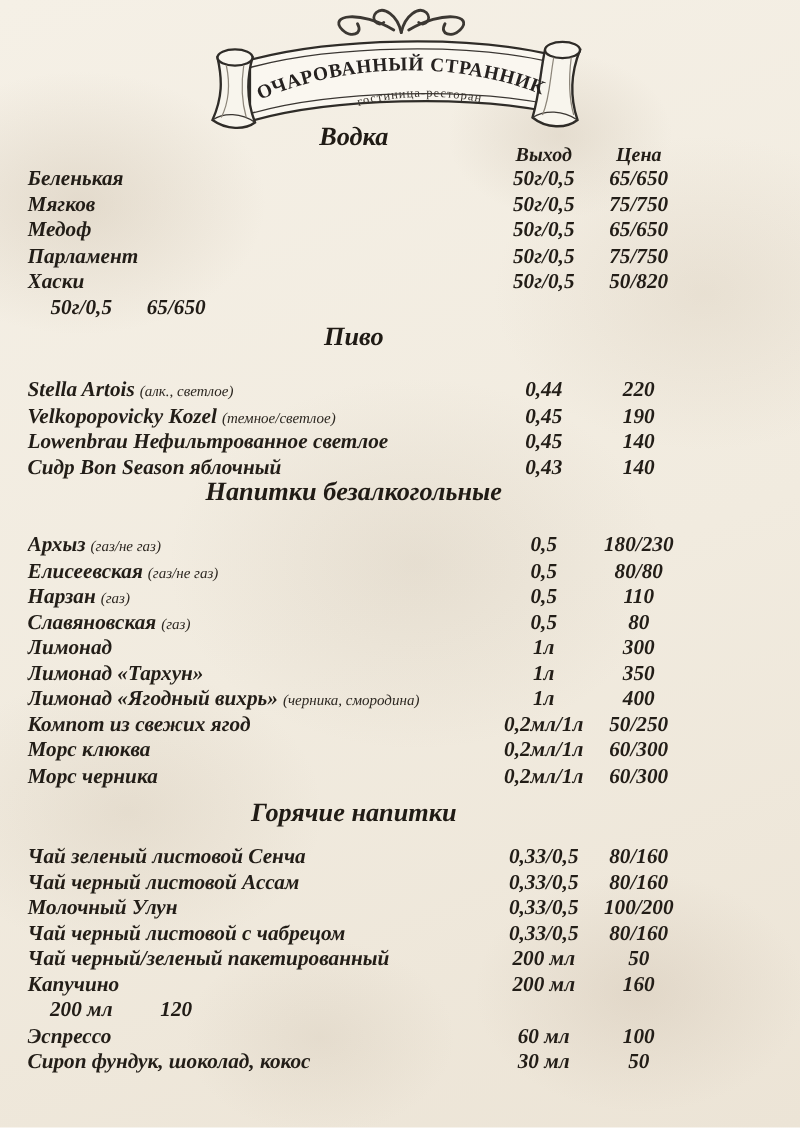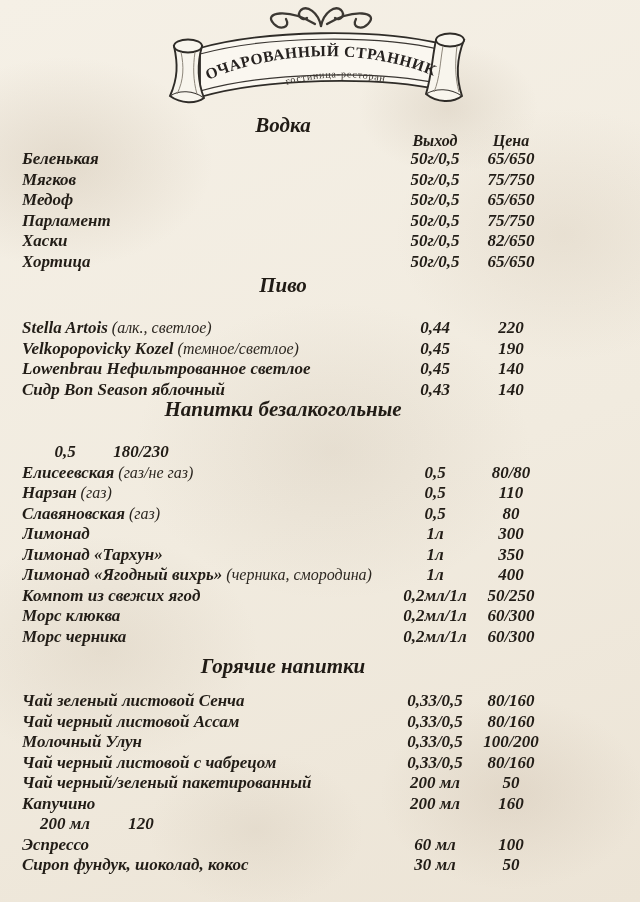--- a/index.html
+++ b/index.html
@@ -22,42 +22,42 @@
   .banner { position:absolute; left:166px; top:2px; width:310px; height:110px; }
   .banner path, .banner ellipse { vector-effect:none; }
   .banner .band-fill { fill:#faf7f0; stroke:#2f2c28; stroke-width:1.8; }
   .banner .thin { fill:none; stroke:#3a3632; stroke-width:1.1; }
   .banner .roll { fill:#f8f5ed; stroke:#2f2c28; stroke-width:1.9; }
   .banner .shade { fill:none; stroke:#8d867a; stroke-width:1; }
   .banner .flourish { fill:none; stroke:#3c3833; stroke-width:2.3; stroke-linecap:round; }
   .banner .title-text { font-family:"Liberation Serif", serif; font-weight:bold; font-size:15.5px; letter-spacing:.6px; fill:#262220; }
   .banner .sub-text { font-family:"Liberation Serif", serif; font-size:10px; letter-spacing:.8px; fill:#39342e; }
 
-  #menu-body { position:absolute; left:0; top:16px; width:572px; padding:96px 28px 0 22px; }
+  #menu-body { position:absolute; left:0; top:0; width:572px; padding:96px 28px 0 22px; }
 
   .section-title {
     font-size:21px; font-weight:bold; font-style:italic;
     text-align:center; line-height:26px; color:#201b15;
   }
   .col-header { display:flex; margin-top:-5px; line-height:16px; font-size:16px; font-weight:bold; font-style:italic; }
   .col-header .spacer { flex:1; }
   .col-h { text-align:center; }
   .col-h.vol { width:86px; }
   .col-h.price { width:66px; }
 
   .row {
     display:flex; align-items:flex-start;
     height:20.5px; line-height:20.5px;
     font-size:17px; font-weight:bold; font-style:italic;
     white-space:nowrap;
   }
   .cell.name { flex:1; overflow:hidden; }
   .cell.vol { width:86px; text-align:center; }
   .cell.price { width:66px; text-align:center; }
-  .note { font-weight:normal; font-size:16px; margin-left:4px; color:#2c2721; }
+  .note { font-weight:normal; font-size:12px; margin-left:4px; color:#2c2721; }
 
   .section-0 .rows { margin-top:0; }
   .section-1 .section-title { margin-top:0;text-align:center; }
   .section-1 .rows { margin-top:20px; }
   .section-2 .section-title { margin-top:-4px; }
   .section-2 .rows { margin-top:20px; }
   .section-3 .section-title { margin-top:6px; }
   .section-3 .rows { margin-top:12px; }
 </style>
 </head>
@@ -129,24 +129,23 @@
             <div class="cell price">65/650</div>
           </div>
           <div class="row">
             <div class="cell name"><span>Парламент</span></div>
             <div class="cell vol">50г/0,5</div>
             <div class="cell price">75/750</div>
           </div>
           <div class="row">
             <div class="cell name"><span>Хаски</span></div>
             <div class="cell vol">50г/0,5</div>
-            <div class="cell price">82/650</div>
-          </div>
-          <div class="row">
-            <div class="cell name"><span>Хортица</span></div>
+            <div class="cell price">50/820</div>
+          </div>
+          <div class="row">
             <div class="cell vol">50г/0,5</div>
             <div class="cell price">65/650</div>
           </div>
         </div>
       </div>
       <div class="section section-1">
         <div class="section-title">Пиво</div>
         <div class="rows">
           <div class="row">
             <div class="cell name"><span>Stella Artois</span><span class="note">(алк., светлое)</span></div>
@@ -167,20 +166,21 @@
             <div class="cell name"><span>Сидр Bon Season яблочный</span></div>
             <div class="cell vol">0,43</div>
             <div class="cell price">140</div>
           </div>
         </div>
       </div>
       <div class="section section-2">
         <div class="section-title">Напитки безалкогольные</div>
         <div class="rows">
           <div class="row">
+            <div class="cell name"><span>Архыз</span><span class="note">(газ/не газ)</span></div>
             <div class="cell vol">0,5</div>
             <div class="cell price">180/230</div>
           </div>
           <div class="row">
             <div class="cell name"><span>Елисеевская</span><span class="note">(газ/не газ)</span></div>
             <div class="cell vol">0,5</div>
             <div class="cell price">80/80</div>
           </div>
           <div class="row">
             <div class="cell name"><span>Нарзан</span><span class="note">(газ)</span></div>

